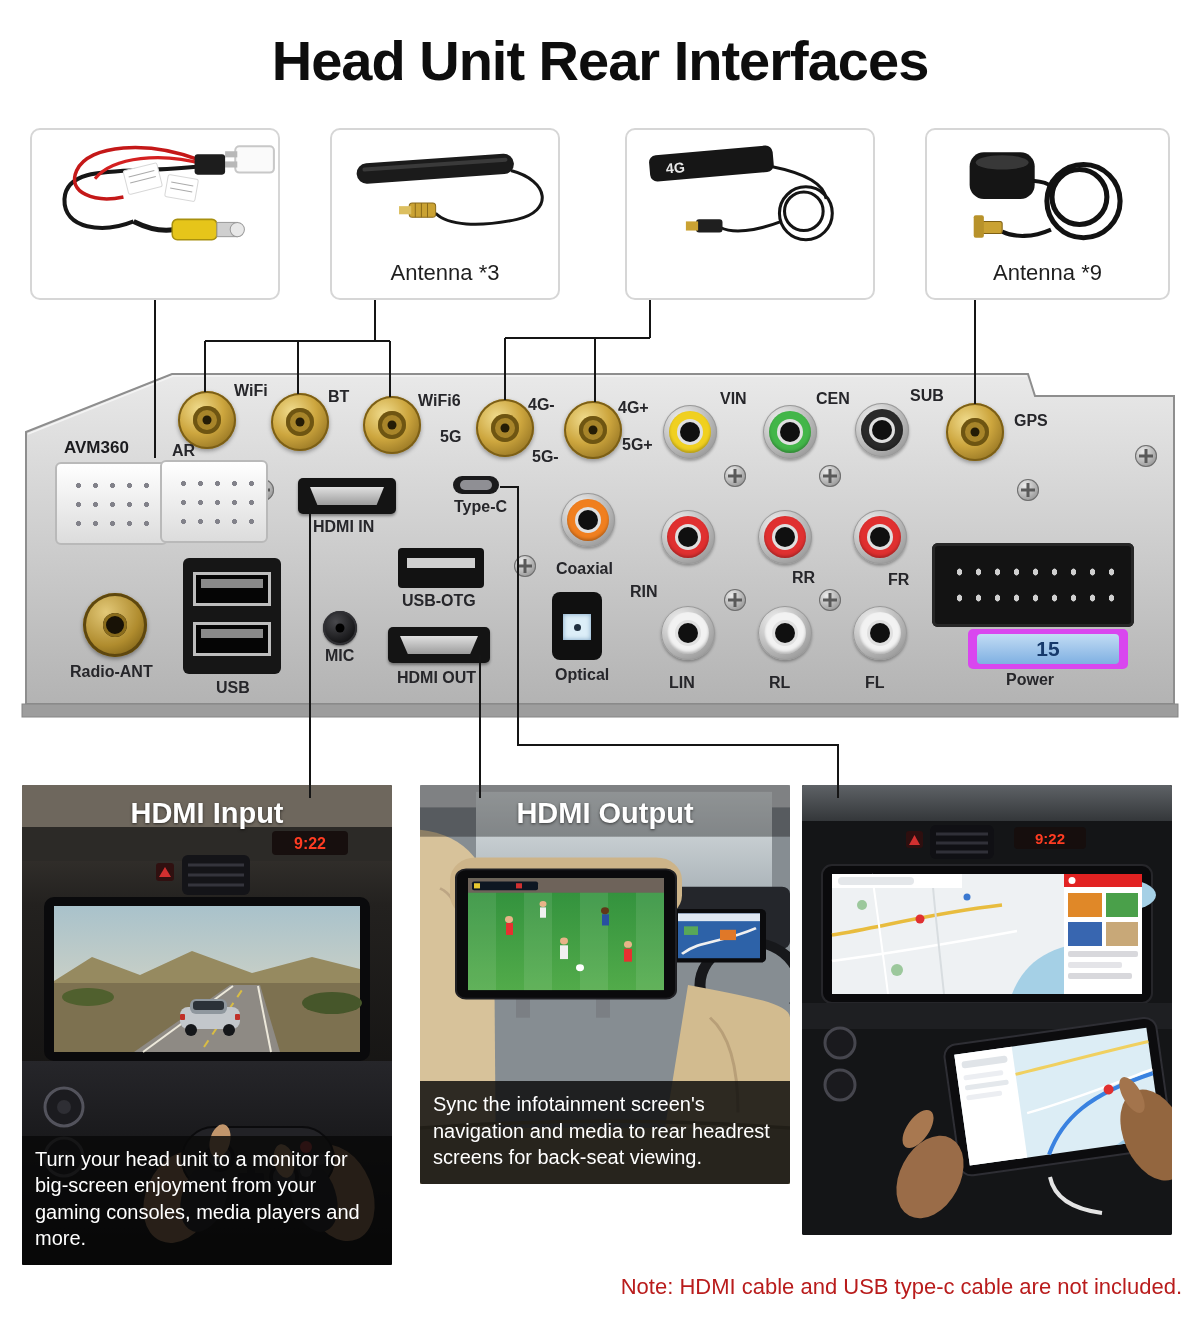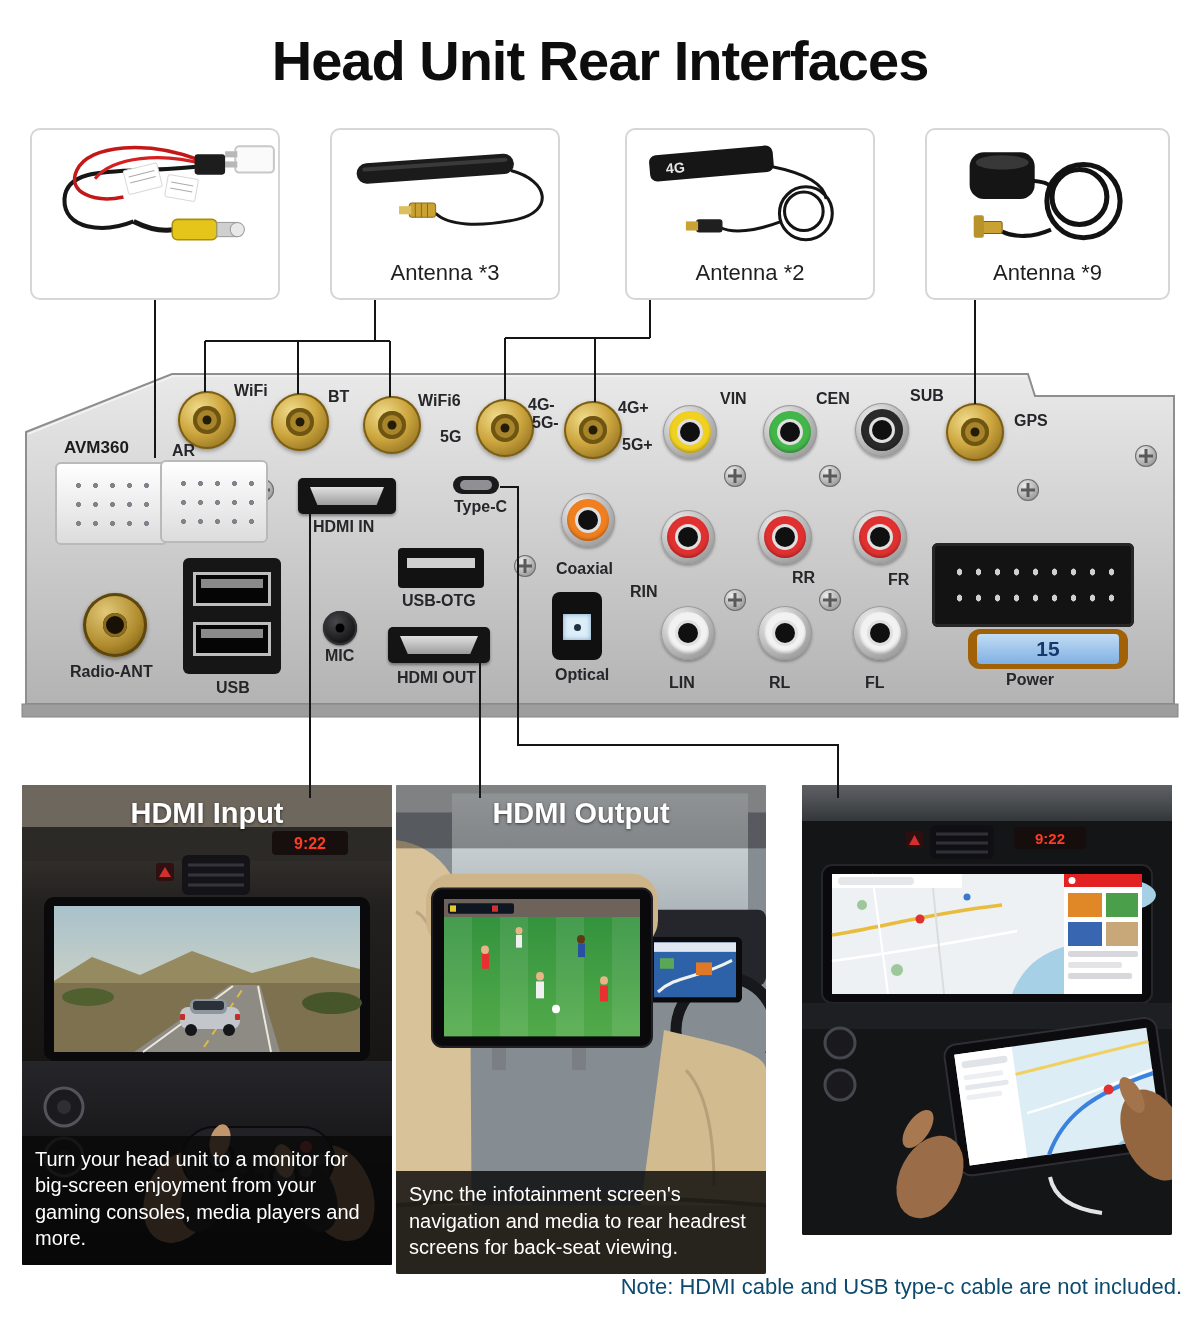--- a/index.html
+++ b/index.html
@@ -39,27 +39,27 @@
 .optical::before{content:"";position:absolute;left:11px;top:22px;width:28px;height:26px;background:#dceef8;box-shadow:inset 0 0 5px #7aa0c0}
 .optical::after{content:"";position:absolute;left:22px;top:32px;width:7px;height:7px;border-radius:50%;background:#203040}
 .usb2{position:absolute;background:#161616;border-radius:6px;z-index:3}
 .usbport{position:absolute;left:10px;width:78px;height:34px;background:#050505;border:3px solid #bdbdbd}
 .usbport::before{content:"";position:absolute;left:5px;right:5px;top:4px;height:9px;background:#8a8a8a}
 .usbport.p1{top:14px}.usbport.p2{top:64px}
 .radioant{position:absolute;width:64px;height:64px;border-radius:50%;background:radial-gradient(circle at 36% 30%,#e2c878,#b08c2e 55%,#725712 90%);box-shadow:0 2px 4px rgba(0,0,0,.4),inset 0 0 0 3px #5e470e;z-index:3}
 .radioant::after{content:"";position:absolute;left:50%;top:50%;width:24px;height:24px;transform:translate(-50%,-50%);border-radius:50%;background:#181206;box-shadow:inset 0 0 0 3px #8a6c1c}
 .powerblock{position:absolute;background:#131313;border-radius:6px;box-shadow:inset 0 0 0 3px #262626;z-index:3}
 .powerblock .pins2{position:absolute;inset:12px 14px;background-image:radial-gradient(#cfcfcf 2.3px,transparent 2.8px);background-size:19px 26px;background-position:4px 4px}
-.fuseholder{position:absolute;background:#a16207;border-radius:12px;z-index:3}
+.fuseholder{position:absolute;background:#d946ef;border-radius:5px;z-index:3}
 .fuse{position:absolute;inset:5px 9px;background:linear-gradient(#c2dcf4,#7fb0e2);border-radius:4px;display:flex;align-items:center;justify-content:center;font-size:21px;font-weight:700;color:#16396b}
 .panel{position:absolute;top:785px;width:370px;border-radius:2px;overflow:hidden;background:#000;z-index:2}
 .photo{position:absolute;inset:0;width:100%;height:100%}
 .panel-title{position:absolute;top:12px;left:0;width:100%;text-align:center;font-size:29px;font-weight:700;color:#fff;z-index:3;text-shadow:0 1px 3px rgba(0,0,0,.6)}
 .panel-caption{position:absolute;left:0;right:0;bottom:0;background:rgba(8,8,8,.82);color:#fff;font-size:20px;line-height:1.33;padding:10px 13px 13px;z-index:3}
-.note{position:absolute;top:1274px;right:18px;font-size:22px;color:#0c4a6e}
+.note{position:absolute;top:1274px;right:18px;font-size:22px;color:#b91c1c}
 </style>
 </head>
 <body>
 
 <div>
 
   <h1 class="page-title">Head Unit Rear Interfaces</h1>
 
   <div class="acc-box" style="left:30px;width:250px">
     <svg class="acc-img" viewBox="0 0 240 120">
@@ -109,21 +109,20 @@
         <rect x="18" y="14" width="122" height="26" rx="7" fill="#161616"></rect>
         <text x="34" y="33" font-size="14" font-weight="bold" fill="#e8e8e8">4G</text>
       </g>
       <path d="M138 30 C 168 36, 190 46, 192 62" fill="none" stroke="#141414" stroke-width="3"></path>
       <circle cx="172" cy="76" r="26" fill="none" stroke="#141414" stroke-width="3"></circle>
       <circle cx="170" cy="74" r="19" fill="none" stroke="#141414" stroke-width="3"></circle>
       <path d="M148 84 C 122 94, 100 96, 88 90" fill="none" stroke="#141414" stroke-width="3"></path>
       <rect x="64" y="82" width="26" height="13" rx="3" fill="#1f1f1f"></rect>
       <rect x="54" y="84" width="12" height="9" fill="#caa233"></rect>
     </svg>
-    <div class="acc-label">Antenna *2</div>
   </div>
 
   <div class="acc-box" style="left:925px;width:245px">
     <svg class="acc-img" viewBox="0 0 240 120">
       <circle cx="150" cy="64" r="36" fill="none" stroke="#121212" stroke-width="5"></circle>
       <circle cx="146" cy="60" r="27" fill="none" stroke="#121212" stroke-width="5"></circle>
       <rect x="38" y="16" width="64" height="46" rx="14" fill="#151515"></rect>
       <ellipse cx="70" cy="26" rx="26" ry="7" fill="#383838"></ellipse>
       <path d="M100 44 C 122 46, 120 52, 118 60" fill="none" stroke="#121212" stroke-width="4"></path>
       <path d="M118 92 C 100 100, 82 100, 70 94" fill="none" stroke="#121212" stroke-width="4"></path>
@@ -199,21 +198,21 @@
     <div class="screw" style="left:704px;top:219px"></div>
     <div class="screw" style="left:799px;top:219px"></div>
     <div class="screw" style="left:997px;top:109px"></div>
     <div class="screw" style="left:1115px;top:75px"></div>
 
     <span class="plabel" style="left:214px;top:12px">WiFi</span>
     <span class="plabel" style="left:308px;top:18px">BT</span>
     <span class="plabel" style="left:398px;top:22px">WiFi6</span>
     <span class="plabel" style="left:420px;top:58px">5G</span>
     <span class="plabel" style="left:508px;top:26px">4G-</span>
-    <span class="plabel" style="left:512px;top:44px">5G-</span>
+    <span class="plabel" style="left:512px;top:78px">5G-</span>
     <span class="plabel" style="left:598px;top:29px">4G+</span>
     <span class="plabel" style="left:602px;top:66px">5G+</span>
     <span class="plabel" style="left:994px;top:42px">GPS</span>
     <span class="plabel" style="left:700px;top:20px">VIN</span>
     <span class="plabel" style="left:796px;top:20px">CEN</span>
     <span class="plabel" style="left:890px;top:17px">SUB</span>
     <span class="plabel model-label" style="left:44px;top:68px">AVM360</span>
     <span class="plabel" style="left:152px;top:72px">AR</span>
     <span class="plabel" style="left:293px;top:148px">HDMI IN</span>
     <span class="plabel" style="left:434px;top:128px">Type-C</span>
@@ -301,21 +300,21 @@
         <circle cx="270" cy="374" r="6" fill="#3e3e46"></circle>
         <circle cx="284" cy="386" r="6" fill="#3e3e46"></circle>
         <ellipse cx="198" cy="356" rx="10" ry="17" transform="rotate(14 198 356)" fill="#c2966c"></ellipse>
         <ellipse cx="262" cy="376" rx="10" ry="17" transform="rotate(-12 262 376)" fill="#c2966c"></ellipse>
       </g>
     </svg>
     <div class="panel-title">HDMI Input</div>
     <div class="panel-caption">Turn your head unit to a monitor for big-screen enjoyment from your gaming consoles, media players and more.</div>
   </div>
 
-  <div class="panel" id="panel2" style="left:396px;height:489px">
+  <div class="panel" id="panel2" style="left:420px;height:399px">
     <svg class="photo" viewBox="0 0 370 463" preserveAspectRatio="none">
       <defs>
         <linearGradient id="p2ws" x1="0" y1="0" x2="0" y2="1">
             <stop offset="0" stop-color="#dde2e4"></stop>
             <stop offset="1" stop-color="#aab3b8"></stop>
           </linearGradient>
         <linearGradient id="p2grass" x1="0" y1="0" x2="0" y2="1">
             <stop offset="0" stop-color="#2f8f3c"></stop>
             <stop offset="1" stop-color="#52ab4a"></stop>
           </linearGradient>

